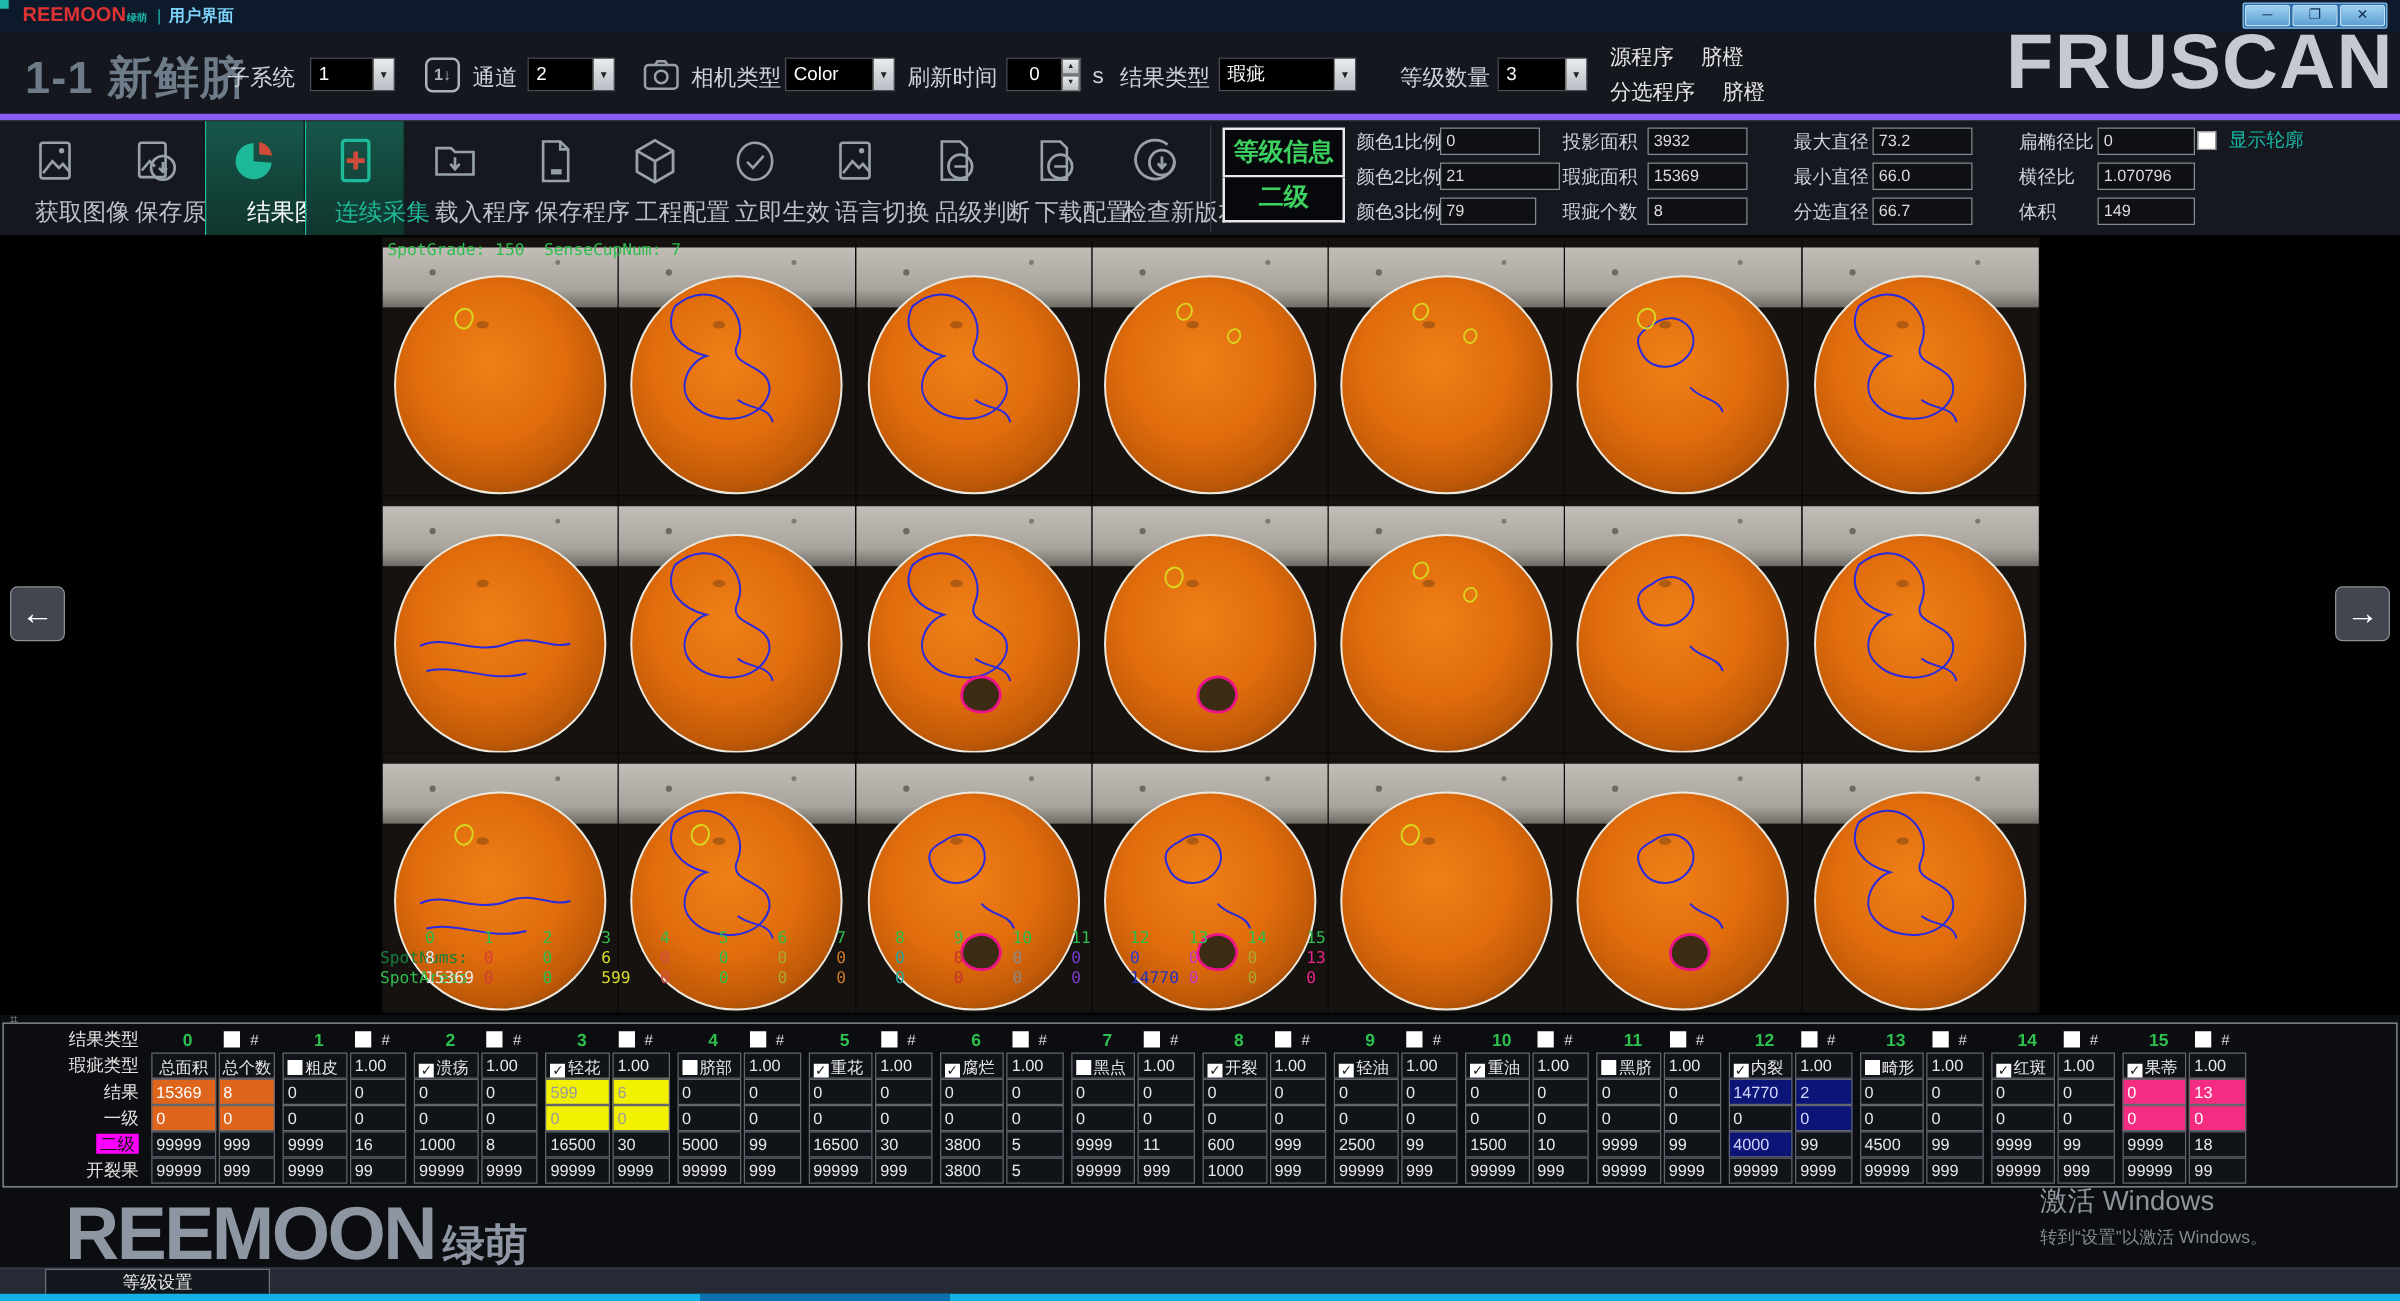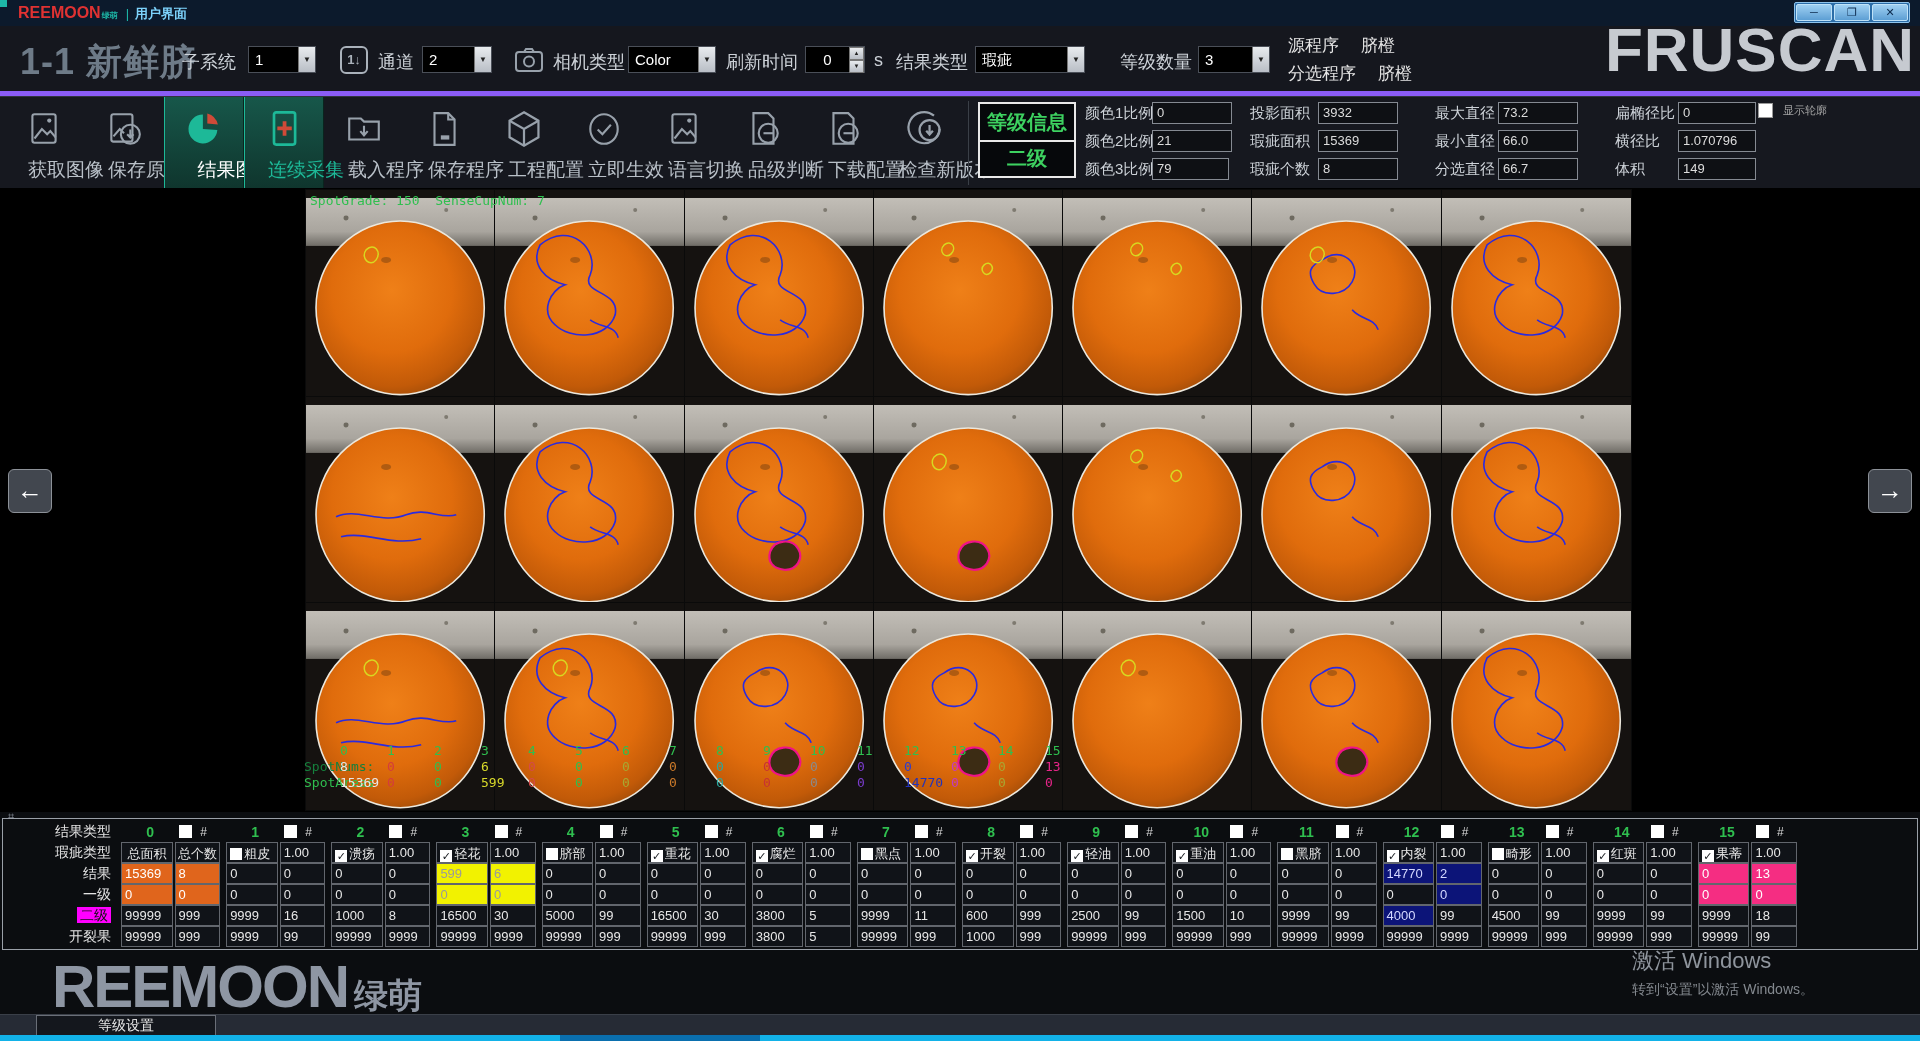--- a/index.html
+++ b/index.html
@@ -52,21 +52,21 @@
   #grade-box .gb { border:2px solid #e9e9e9; background:#06080b; color:#3dd160; font-size:20px; font-weight:bold;
     text-align:center; }
   #grade-box .gb1 { height:40px; line-height:36px; }
   #grade-box .gb2 { height:36px; line-height:32px; border-top:none; }
   .frow { position:absolute; height:22px; }
   .flabel { position:absolute; font-size:15px; color:#cdd2d8; top:2px; white-space:nowrap;}
   .finput { position:absolute; height:22px; background:#0e1014; border:1px solid #858a92; color:#dcdcdc;
     font-size:13px; padding:2px 0 0 4px; }
   #show-contour { position:absolute; left:1758px; top:6px; display:flex; align-items:center; gap:10px;}
   #show-contour .cbx { width:15px; height:15px; background:#fff; border:1px solid #999; }
-  #show-contour .cbl { font-size:11px; color:#a3a3a3;text-align:center; }
+  #show-contour .cbl { font-size:15px; color:#14b8a6;text-align:center; }
 
   
   #viewer { position:absolute; left:0; top:188px; width:1920px; height:624px; background:#000; }
   #grid { position:absolute; left:306px; top:2px; width:1325px; height:620px; display:grid;
     grid-template-columns:repeat(7,1fr); grid-template-rows:repeat(3,1fr); gap:0px; }
   .cell { position:relative; background:#151210; outline:1px solid #0a0a0a; }
   .cell svg { position:absolute; left:0; top:0; width:100%; height:100%; }
   .ov { position:absolute; font-family:"DejaVu Sans Mono","Liberation Mono",monospace; font-size:13px; white-space:pre; }
   #ov-top { left:310px; top:5px; color:#2fbf4f; }
   .ov-slot { position:absolute; font-family:"DejaVu Sans Mono","Liberation Mono",monospace; font-size:13px; }
@@ -343,21 +343,21 @@
     <div class="gb gb1">等级信息</div>
     <div class="gb gb2">二级</div>
   </div>
   <div id="tb-fields">
       <div class="frow" style="top: 5px;">
         <span class="flabel" style="left: 1085px;">颜色1比例</span>
         <span class="finput" style="left: 1152px; width: 80px;">0</span>
       </div>
       <div class="frow" style="top: 33px;">
         <span class="flabel" style="left: 1085px;">颜色2比例</span>
-        <span class="finput" style="left: 1152px; width: 80px;">21</span>
+        <span class="finput" style="left: 1152px; width: 96px;">21</span>
       </div>
       <div class="frow" style="top: 61px;">
         <span class="flabel" style="left: 1085px;">颜色3比例</span>
         <span class="finput" style="left: 1152px; width: 77px;">79</span>
       </div>
       <div class="frow" style="top: 5px;">
         <span class="flabel" style="left: 1250px;">投影面积</span>
         <span class="finput" style="left: 1318px; width: 80px;">3932</span>
       </div>
       <div class="frow" style="top: 33px;">

